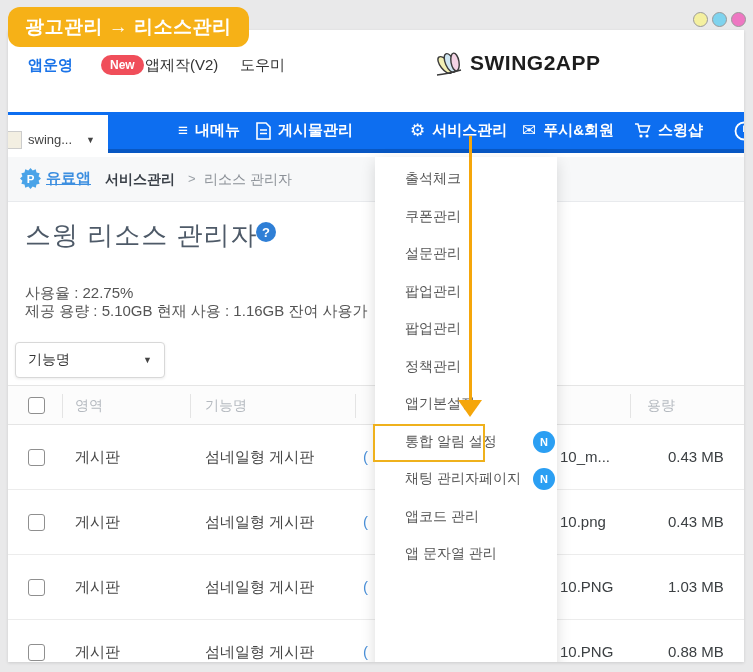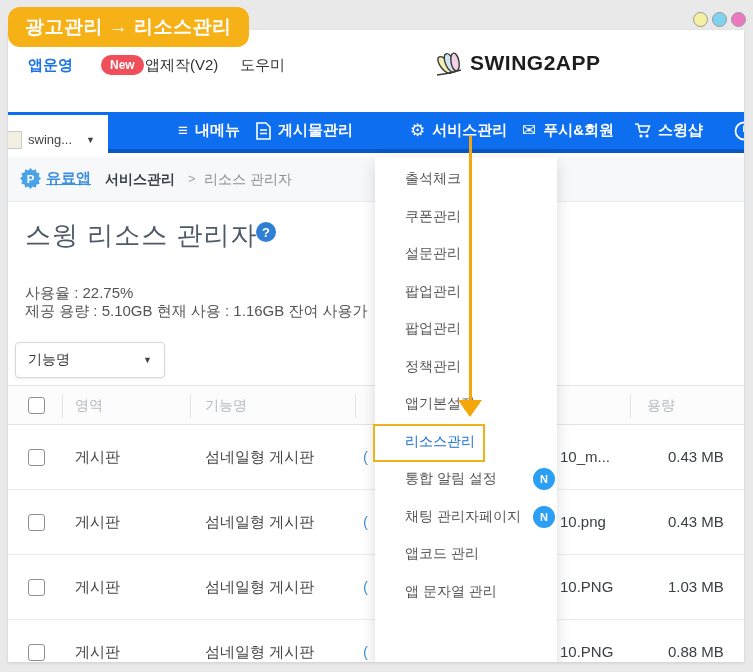--- a/index.html
+++ b/index.html
@@ -266,21 +266,20 @@
   </div>
 
   <div class="menu">
     <div class="mi">출석체크</div>
     <div class="mi">쿠폰관리</div>
     <div class="mi">설문관리</div>
     <div class="mi">팝업관리</div>
     <div class="mi">팝업관리</div>
     <div class="mi">정책관리</div>
     <div class="mi">앱기본설정</div>
-    <div class="mi mi-active">리소스관리</div>
     <div class="mi">
       <span>통합 알림 설정</span>
       <span class="nbadge">N</span>
     </div>
     <div class="mi">
       <span>채팅 관리자페이지</span>
       <span class="nbadge">N</span>
     </div>
     <div class="mi">앱코드 관리</div>
     <div class="mi">앱 문자열 관리</div>

